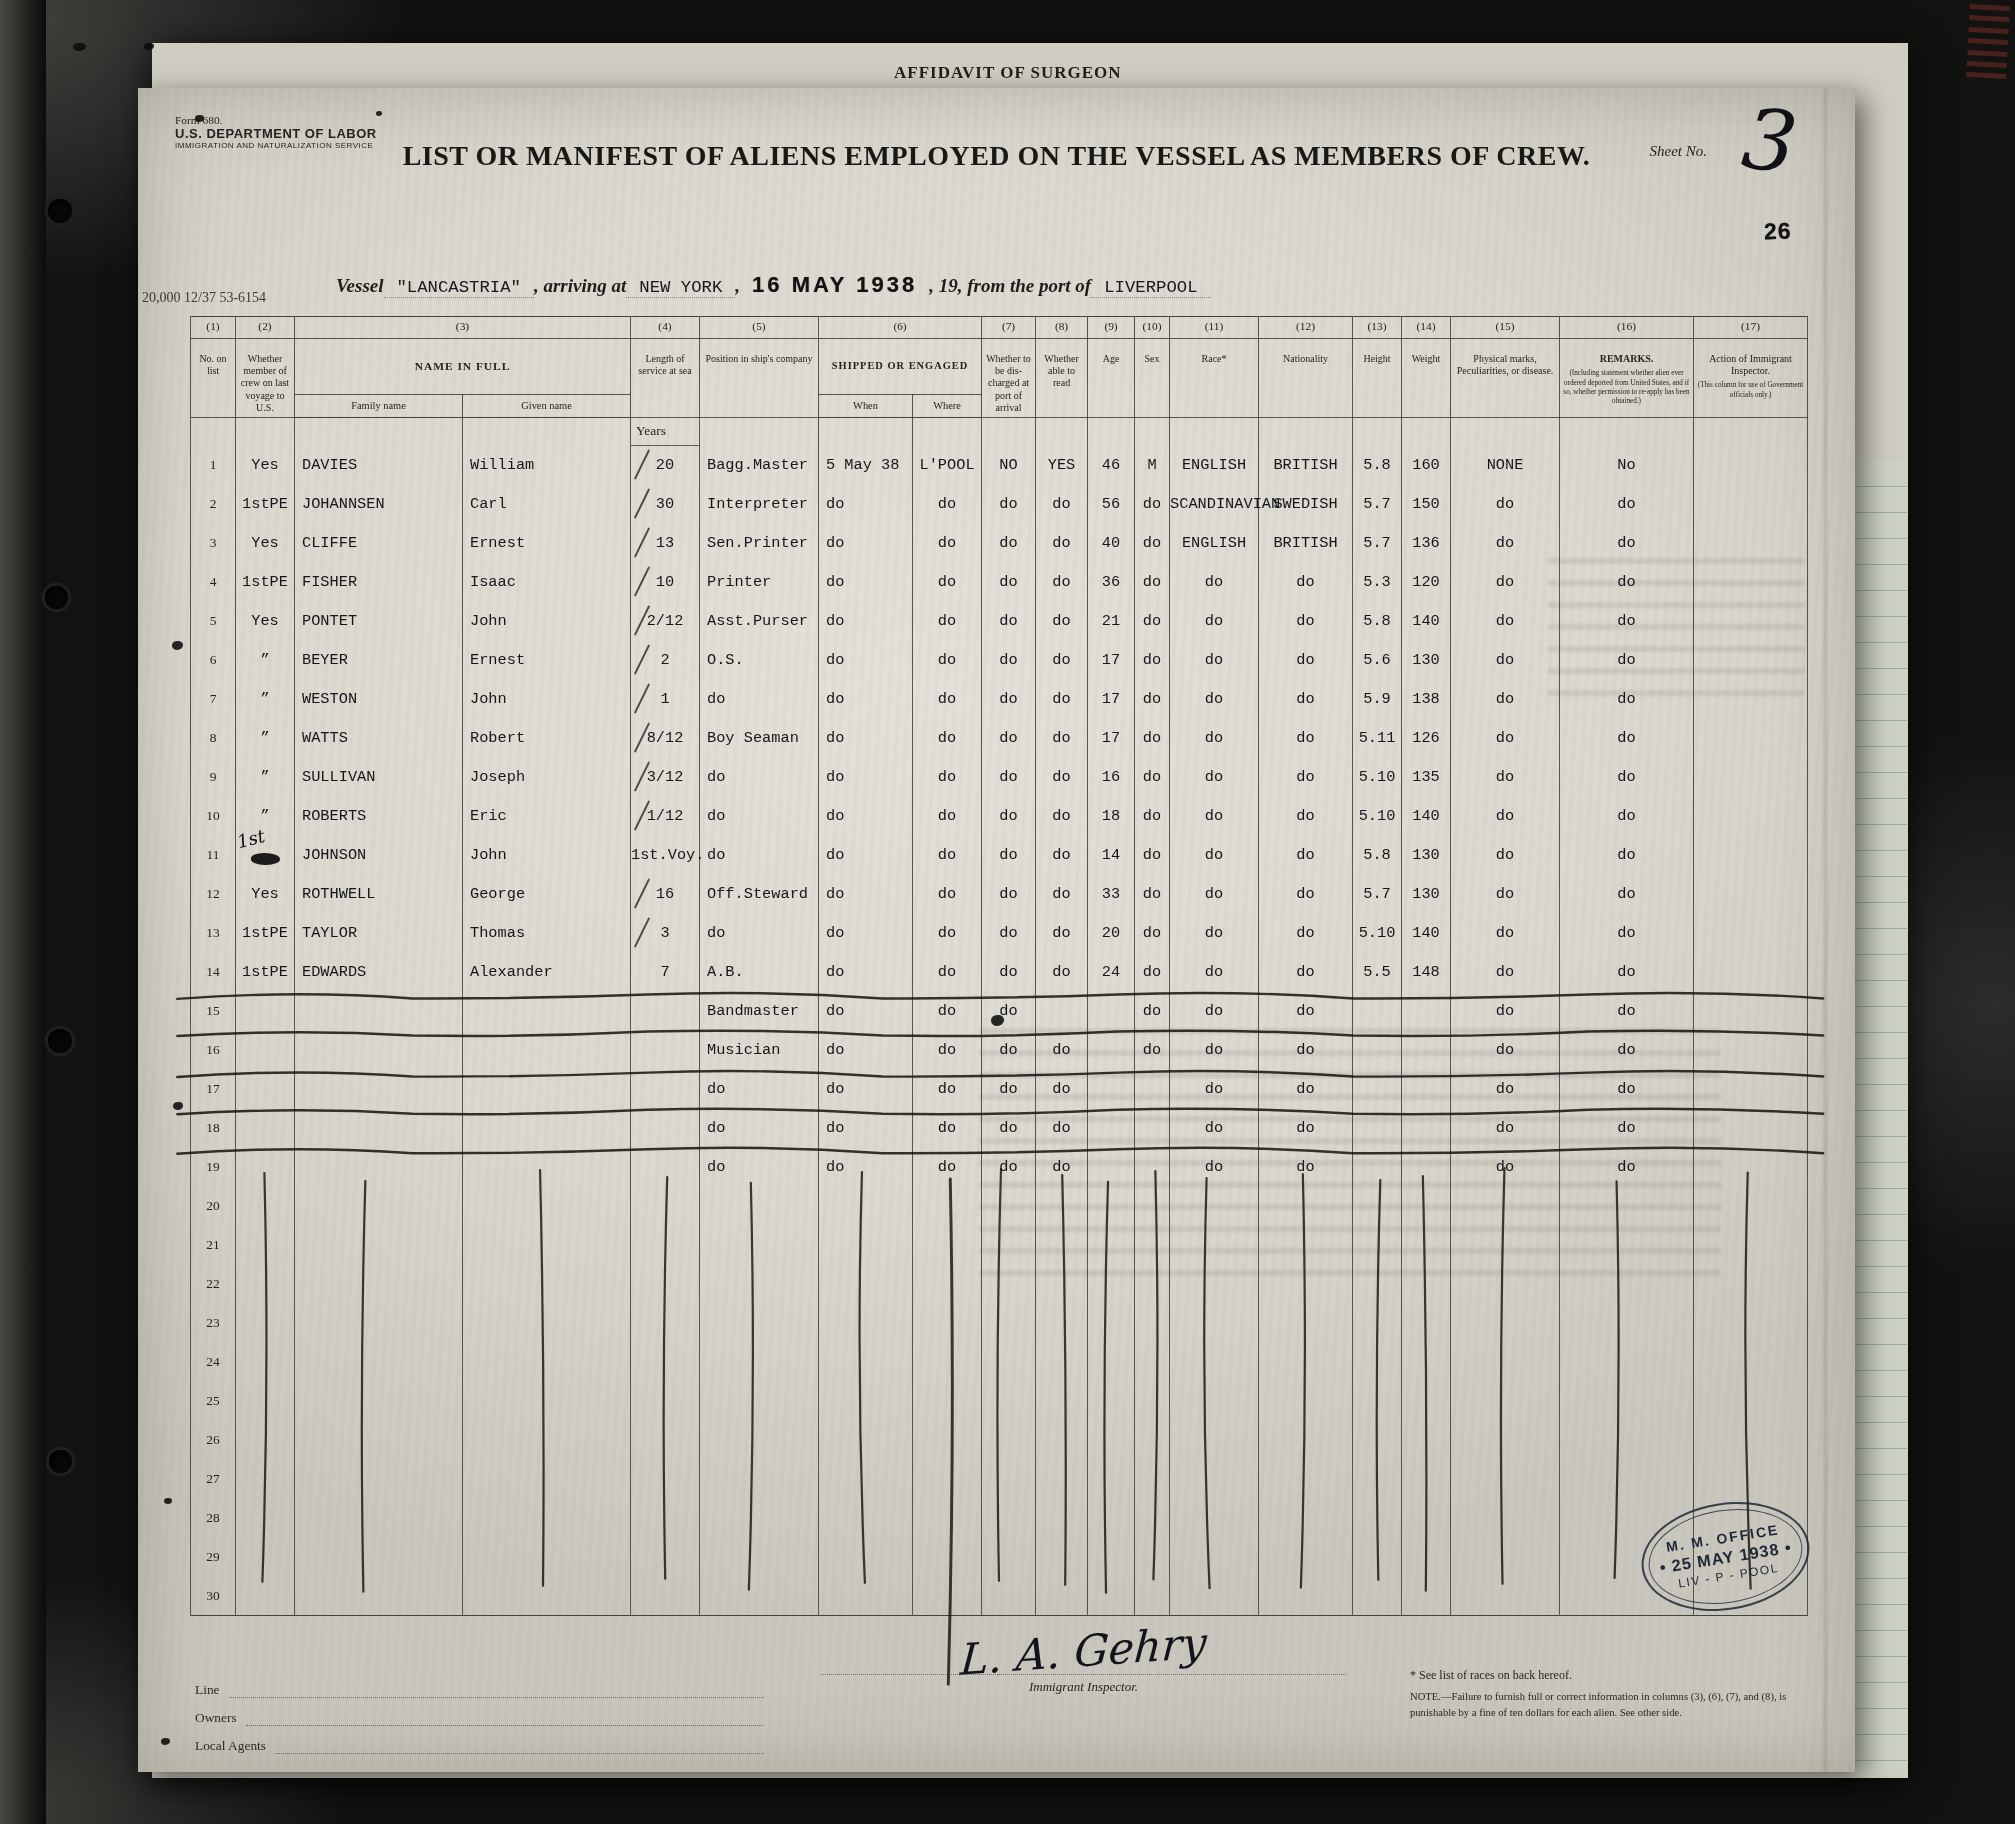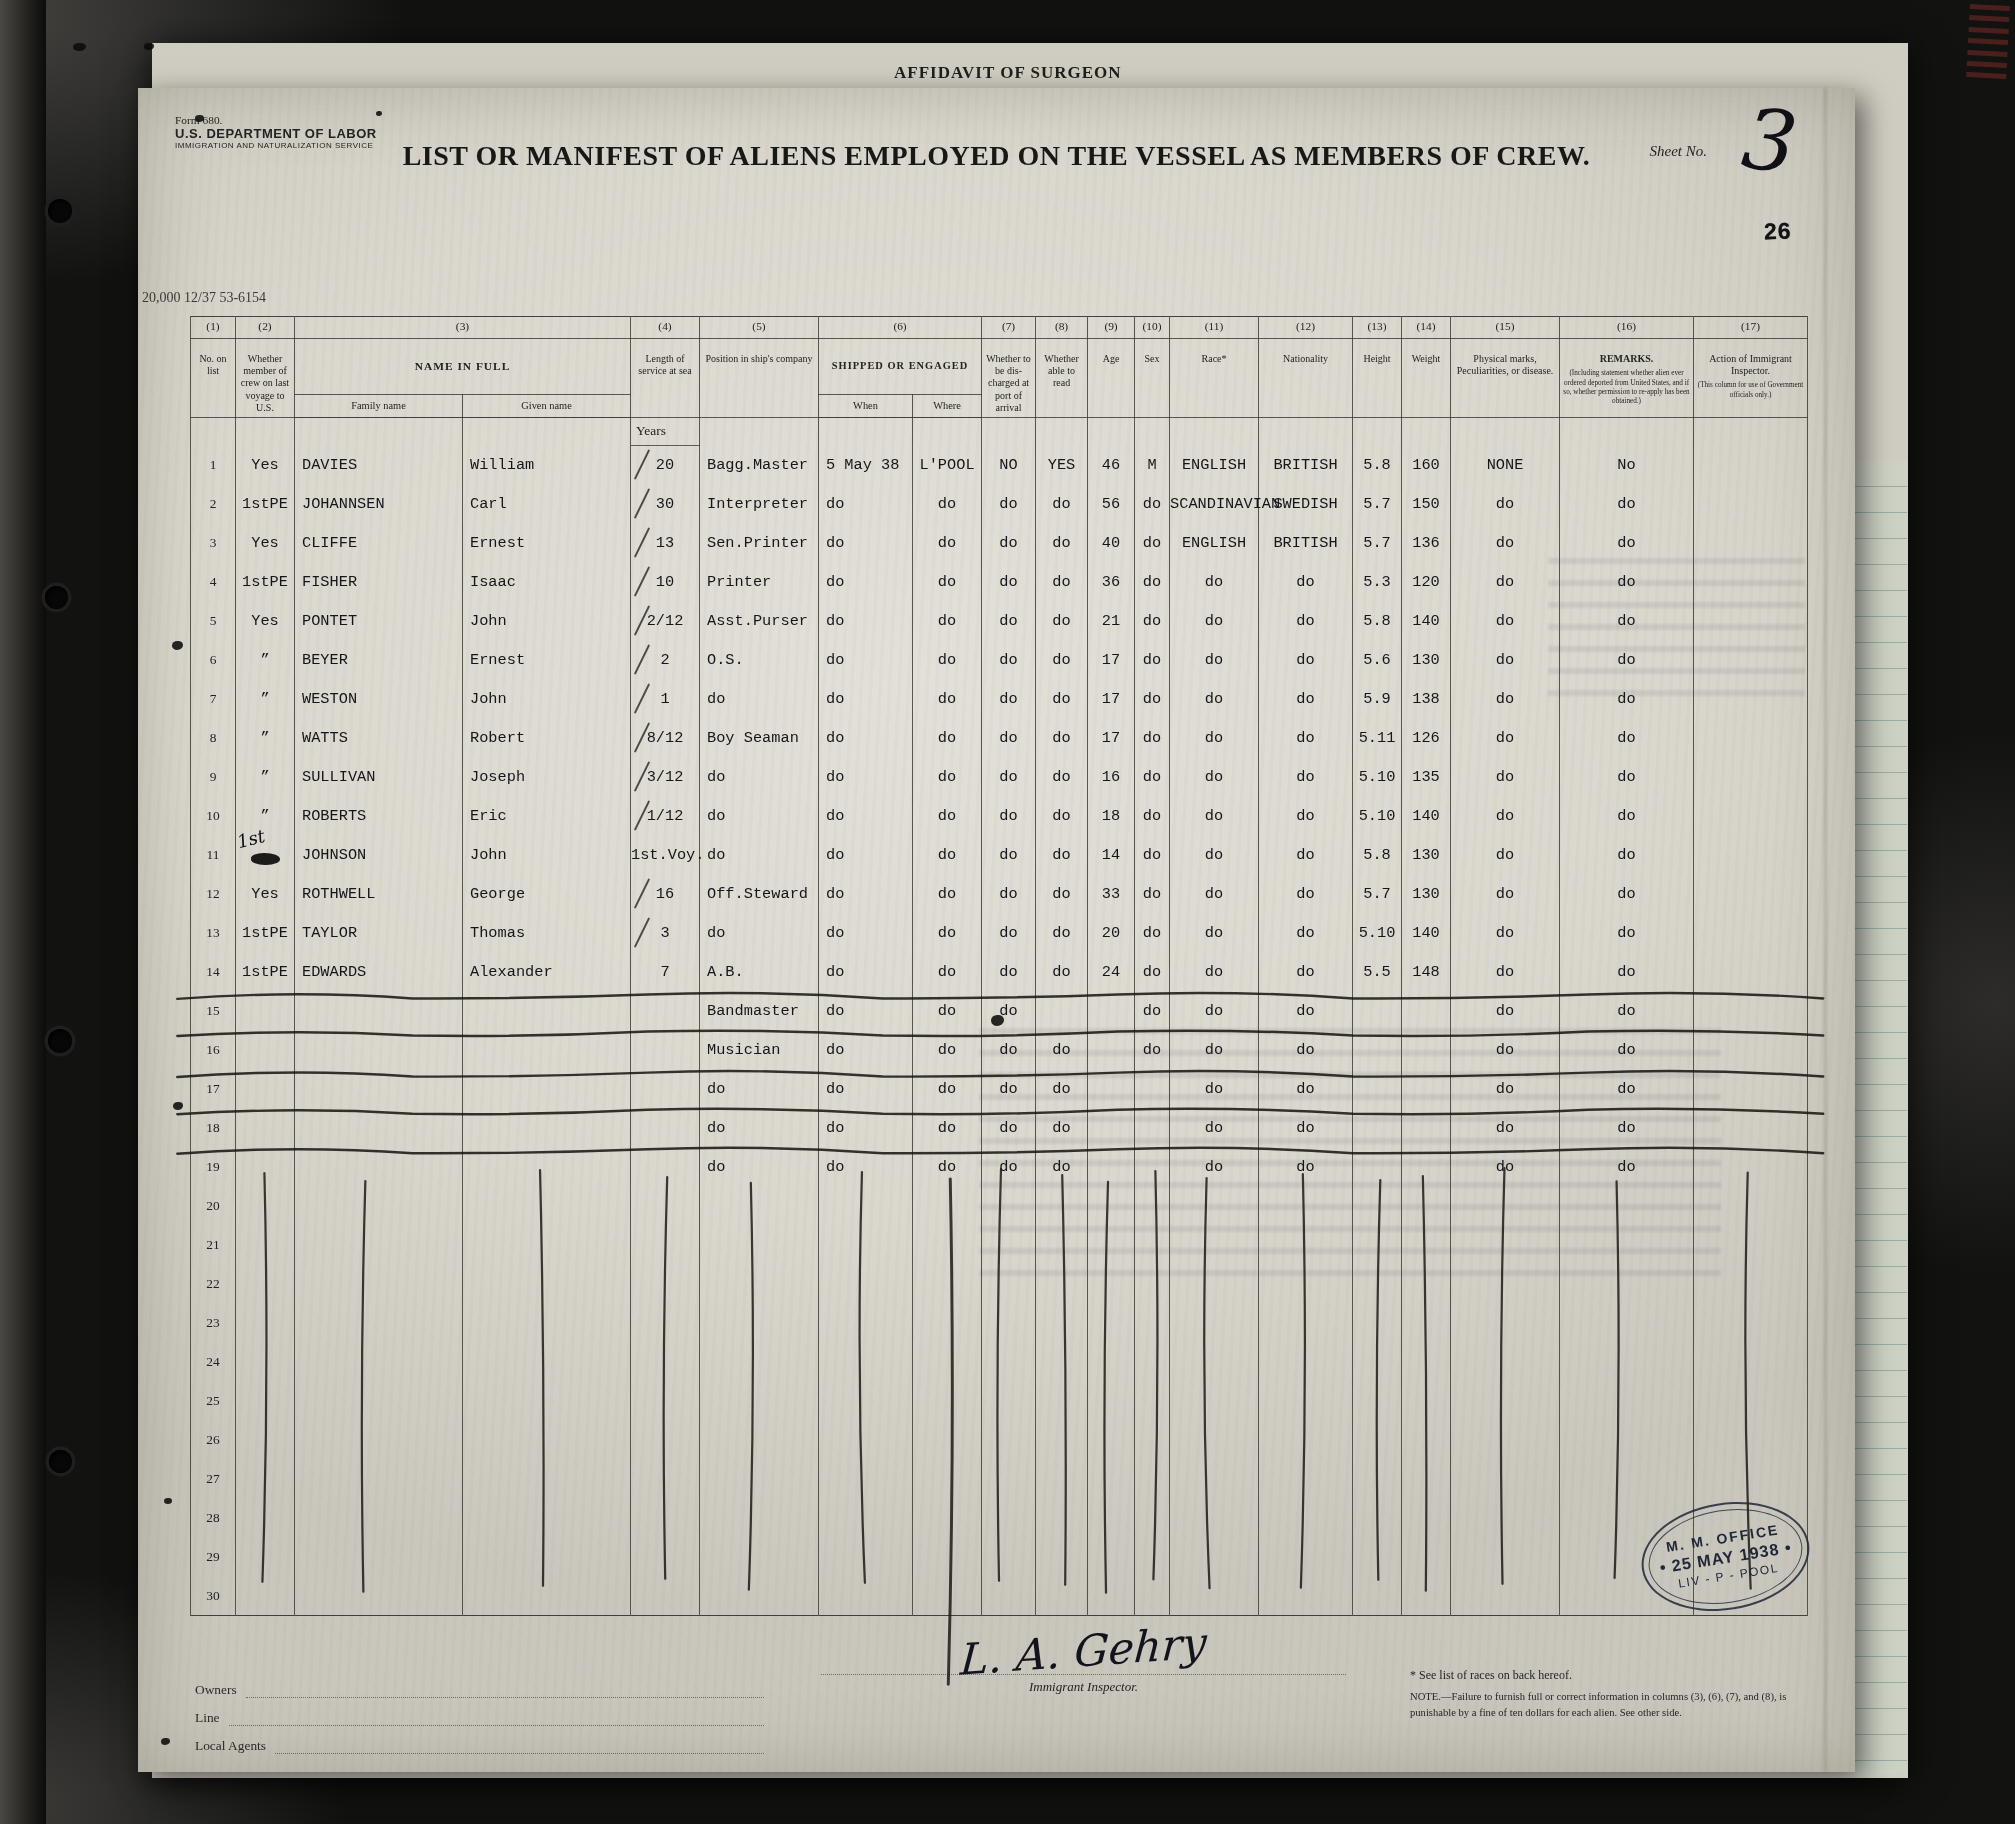--- a/index.html
+++ b/index.html
@@ -151,20 +151,31 @@
     <div class="svc">IMMIGRATION AND NATURALIZATION SERVICE</div>
   </div>
 
   <div class="sheet-no-label">Sheet No.</div>
   <div class="sheet-no-value">3</div>
   <div class="page-stamp">26</div>
 
   <div class="doc-title">LIST OR MANIFEST OF ALIENS EMPLOYED ON THE VESSEL AS MEMBERS OF CREW.</div>
   <div class="print-code">20,000  12/37  53-6154</div>
 
+  <div class="vessel-line">
+    <span class="vl-label">Vessel</span>
+    <span class="tw vl-value vl-underline">"LANCASTRIA"</span>
+    <span class="vl-label">, arriving at</span>
+    <span class="tw vl-value vl-underline">NEW YORK</span>
+    <span class="vl-label">,</span>
+    <span class="date-stamp">16 MAY 1938</span>
+    <span class="vl-label">, 19</span>
+    <span class="vl-label">, from the port of</span>
+    <span class="tw vl-value vl-underline">LIVERPOOL</span>
+  </div>
 
   <div id="table-wrap">
     <table id="manifest-table">
       <colgroup>
         <col style="width:45px">
           <col style="width:59px">
           <col style="width:168px">
           <col style="width:168px">
         <col style="width:69px">
           <col style="width:119px">
@@ -915,25 +926,25 @@
       </svg>
     <div class="port-stamp">
       <div class="ps-top">M. M. OFFICE</div>
       <div class="ps-mid">25 MAY 1938</div>
       <div class="ps-bot">LIV - P - POOL</div>
     </div>
   </div>
 
   <div class="footer-left">
     <div class="footer-row">
-      <span class="lbl">Owners</span>
+      <span class="lbl">Line</span>
       <span class="dots"></span>
     </div>
     <div class="footer-row">
-      <span class="lbl">Line</span>
+      <span class="lbl">Owners</span>
       <span class="dots"></span>
     </div>
     <div class="footer-row">
       <span class="lbl">Local Agents</span>
       <span class="dots"></span>
     </div>
   </div>
 
   <div class="signature-block">
     <div class="sig">L. A. Gehry</div>

